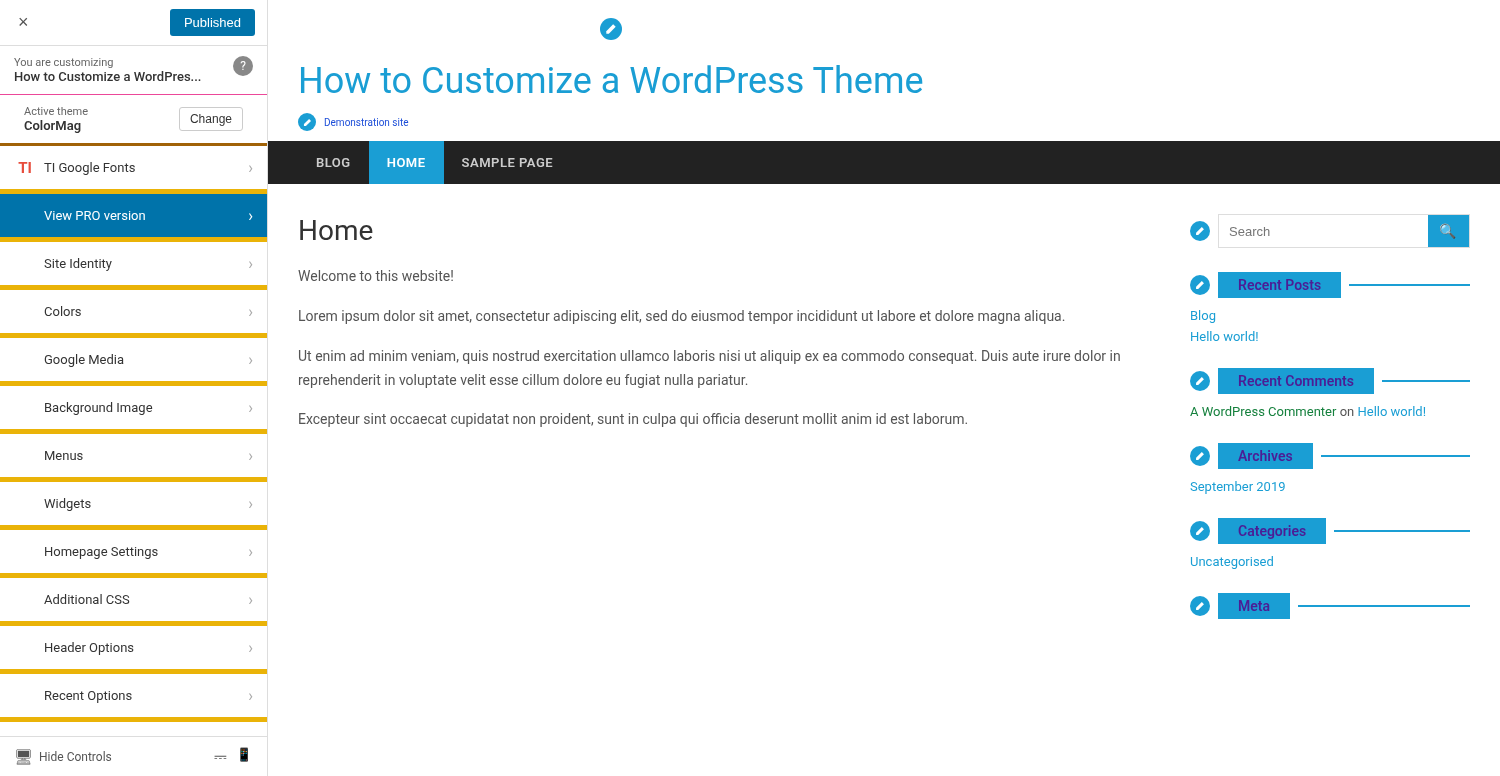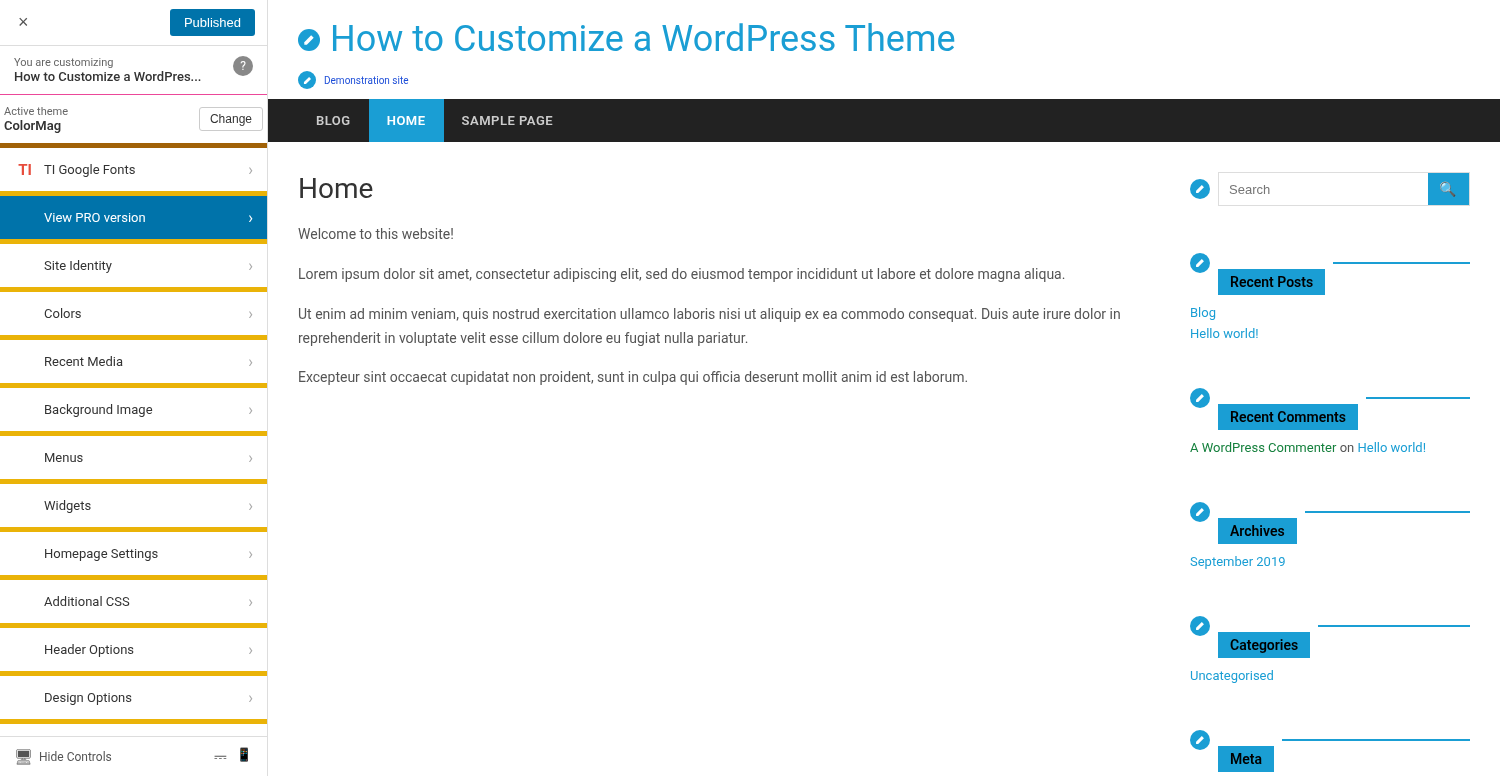--- a/index.html
+++ b/index.html
@@ -73,22 +73,22 @@
       color: #fff;
       display: flex;
       align-items: center;
       justify-content: center;
       font-size: 12px;
       cursor: pointer;
       flex-shrink: 0;
     }
 
     #active-theme {
-      padding: 10px 4px;
-      border-bottom: 5px solid #a16207;
+      padding: 10px 24px;
+      border-bottom: 3px solid #a16207;
       display: flex;
       align-items: center;
       justify-content: space-between;
     }
 
     .theme-label {
       font-size: 11px;
       color: #666;
     }
 
@@ -346,25 +346,24 @@
 
     .widget-title-row {
       display: flex;
       align-items: center;
       gap: 8px;
       margin-bottom: 10px;
     }
 
     .widget-title {
       background: #1a9ed4;
-      color: #000000;
-      padding: 5px 12px;
+      color: #4c1d95;
+      padding: 5px 20px;
       font-size: 14px;
       font-weight: 600;
-      margin-top: 39px;
     }
 
     .widget-title-line {
       flex: 1;
       height: 2px;
       background: #1a9ed4;
     }
 
     .widget-link {
       display: block;
@@ -443,21 +442,21 @@
     </div>
 
     <div class="menu-item">
       <div class="menu-icon"></div>
       <span class="menu-label">Colors</span>
       <span class="chevron">›</span>
     </div>
 
     <div class="menu-item">
       <div class="menu-icon"></div>
-      <span class="menu-label">Recent Media</span>
+      <span class="menu-label">Google Media</span>
       <span class="chevron">›</span>
     </div>
 
     <div class="menu-item">
       <div class="menu-icon"></div>
       <span class="menu-label">Background Image</span>
       <span class="chevron">›</span>
     </div>
 
     <div class="menu-item">
@@ -485,21 +484,21 @@
     </div>
 
     <div class="menu-item">
       <div class="menu-icon"></div>
       <span class="menu-label">Header Options</span>
       <span class="chevron">›</span>
     </div>
 
     <div class="menu-item">
       <div class="menu-icon"></div>
-      <span class="menu-label">Design Options</span>
+      <span class="menu-label">Recent Options</span>
       <span class="chevron">›</span>
     </div>
 
     <div class="menu-item">
       <div class="menu-icon"></div>
       <span class="menu-label">Social Options</span>
       <span class="chevron">›</span>
     </div>
 
     <div class="menu-item">
@@ -519,21 +518,21 @@
       <span class="device-icon">⎓</span>
       <span class="device-icon" style="font-size:13px;">📱</span>
     </div>
   </div>
 </div>
 
 <div id="preview">
 
   <div id="site-header">
     <div style="display:flex; align-items:flex-start; flex-direction:column; gap:6px; width:100%;">
-      <div style="display:flex; align-items:center; gap:10px;">
+      <div style="display:flex; align-items:center; gap:20px;flex-direction:column;">
         <div class="edit-icon">
           <svg viewBox="0 0 14 14">
               <path d="M9.5 1.5l3 3-8 8H1.5v-3l8-8z"></path>
             </svg>
         </div>
         <h1 class="site-title">How to Customize a WordPress Theme</h1>
       </div>
       <div class="site-tagline-row">
         <div class="edit-icon" style="width:18px;height:18px;">
           <svg viewBox="0 0 14 14" style="width:9px;height:9px;">

